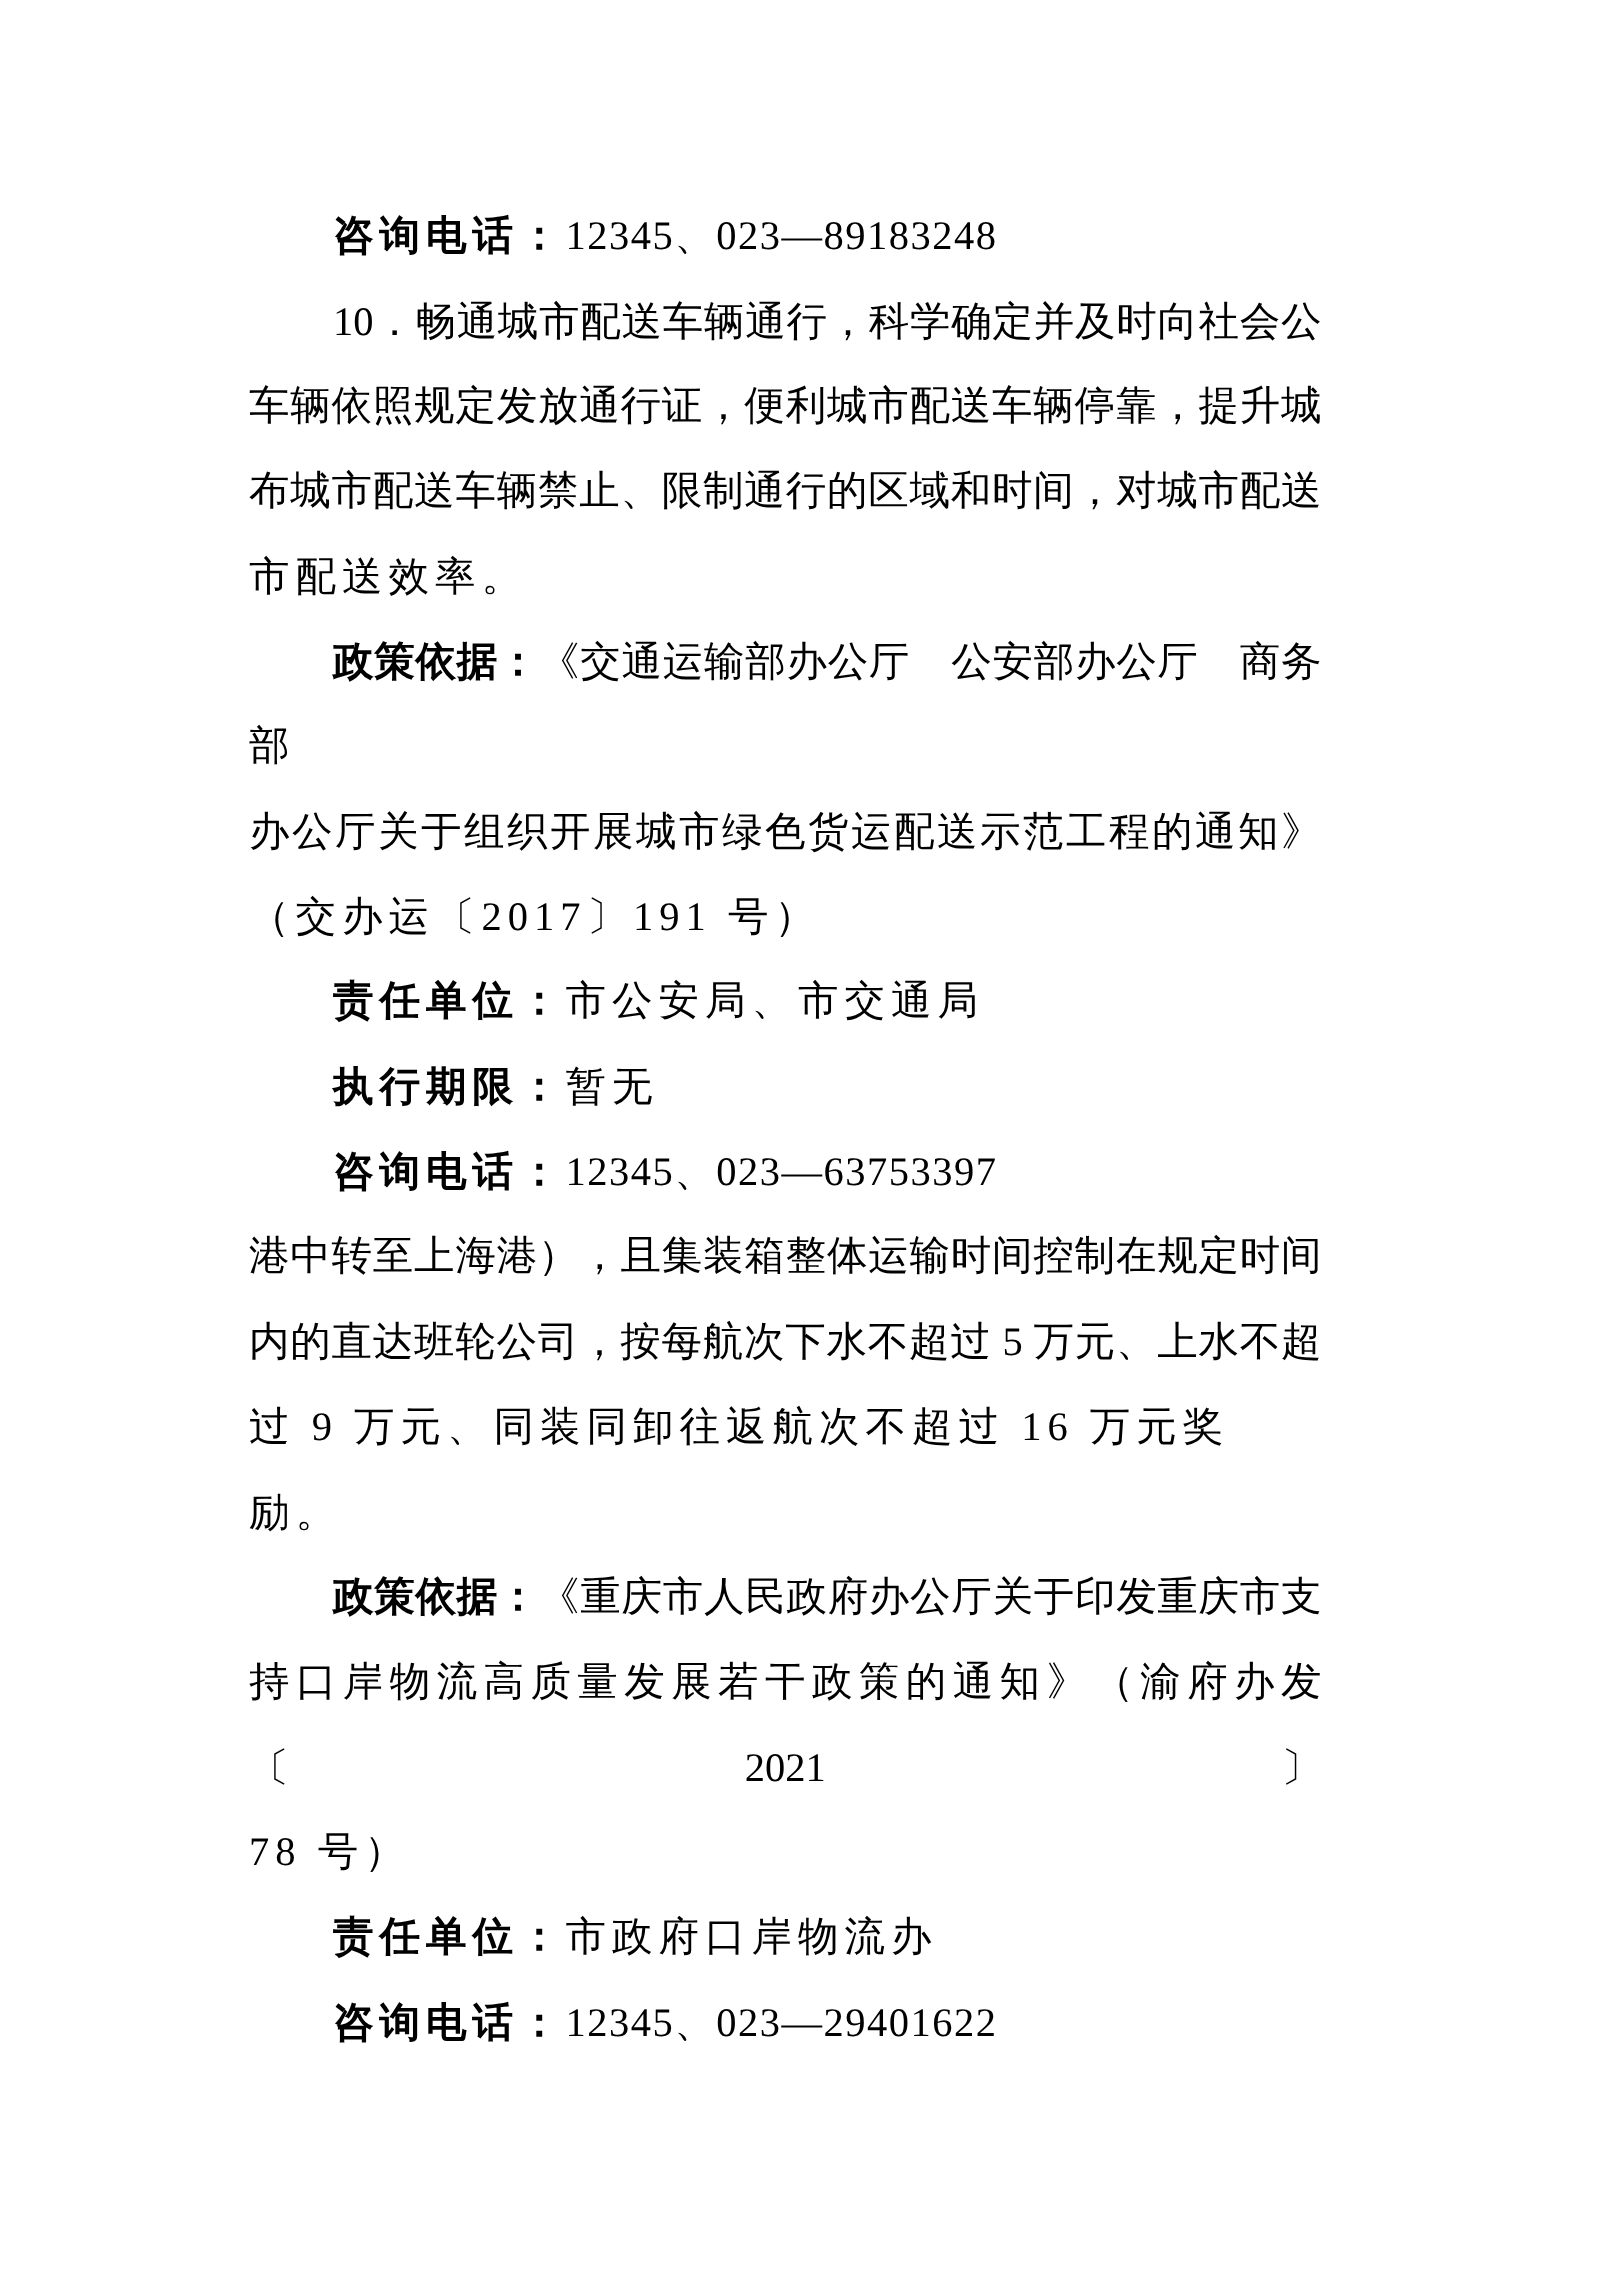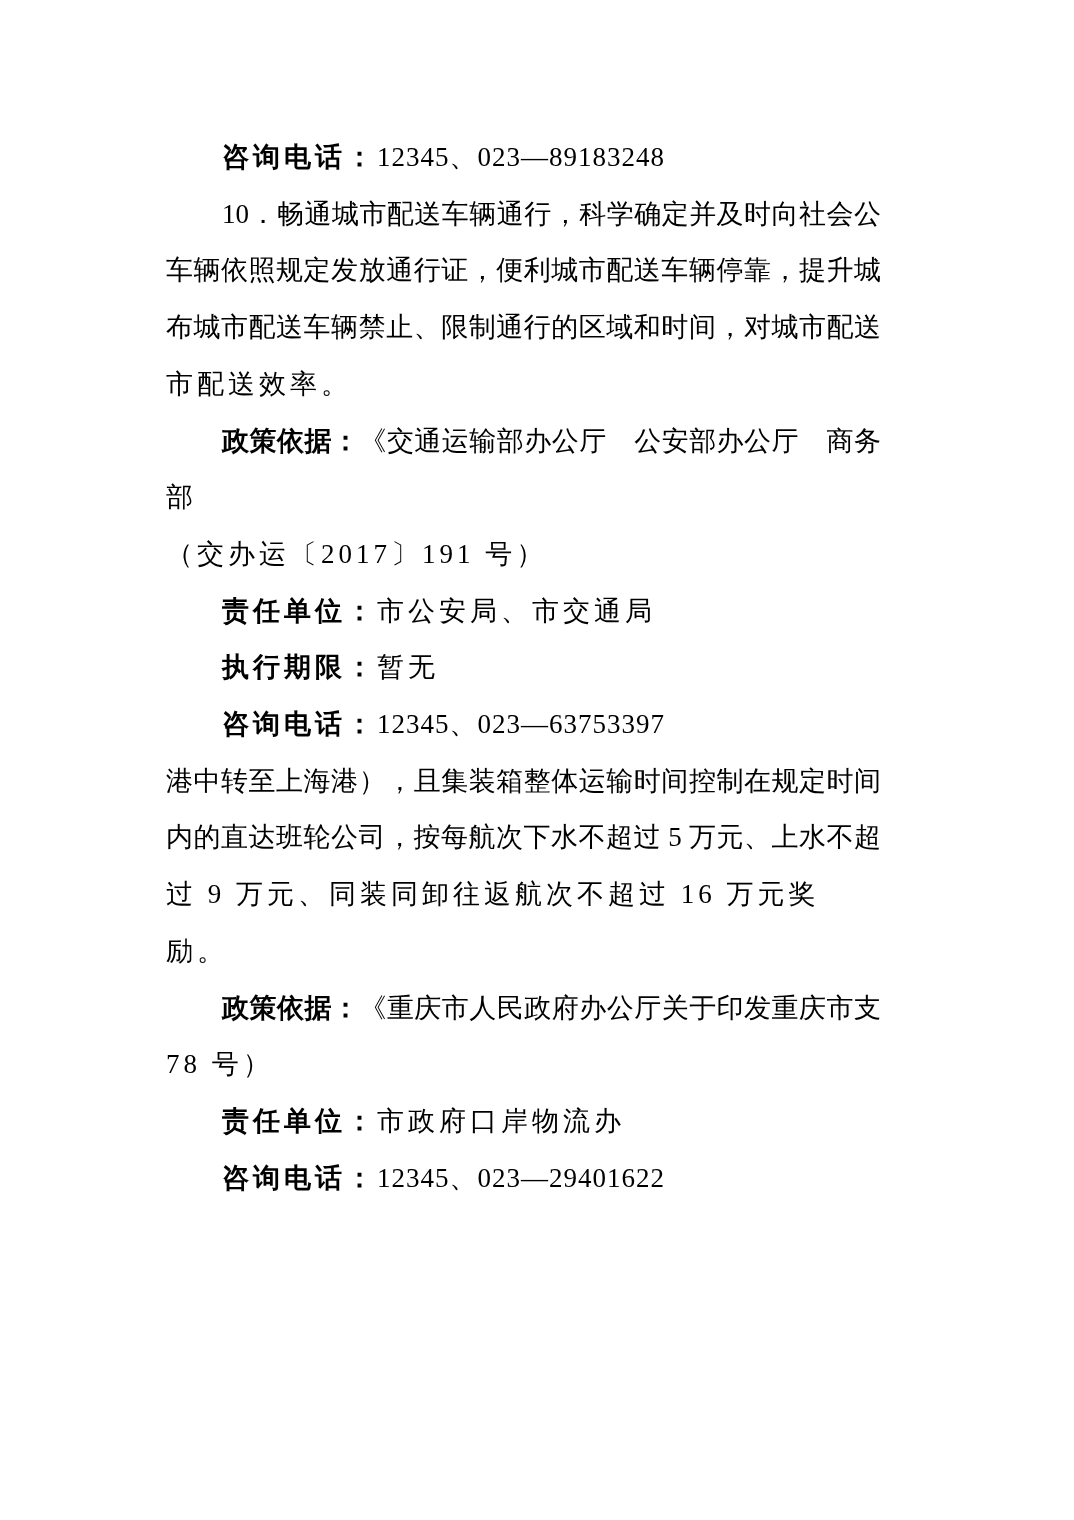--- a/index.html
+++ b/index.html
@@ -64,20 +64,23 @@
     <div class="line justify">
       <span>布城市配送车辆禁止、限制通行的区域和时间，对城市配送</span>
     </div>
     <div class="line">
       <span>市配送效率。</span>
     </div>
 
     <div class="line indent justify">
       <span class="label">政策依据：</span><span>《交通运输部办公厅　公安部办公厅　商务部</span>
     </div>
+    <div class="line justify">
+      <span>办公厅关于组织开展城市绿色货运配送示范工程的通知》</span>
+    </div>
     <div class="line">
       <span>（交办运〔2017〕191 号）</span>
     </div>
 
     <div class="line indent">
       <span class="label">责任单位：</span><span>市公安局、市交通局</span>
     </div>
     <div class="line indent">
       <span class="label">执行期限：</span><span>暂无</span>
     </div>
@@ -93,20 +96,23 @@
     <div class="line justify">
       <span>内的直达班轮公司，按每航次下水不超过 5 万元、上水不超</span>
     </div>
     <div class="line">
       <span>过 9 万元、同装同卸往返航次不超过 16 万元奖励。</span>
     </div>
 
     <div class="line indent justify">
       <span class="label">政策依据：</span><span>《重庆市人民政府办公厅关于印发重庆市支</span>
     </div>
+    <div class="line justify">
+      <span>持口岸物流高质量发展若干政策的通知》（渝府办发〔2021〕</span>
+    </div>
     <div class="line">
       <span>78 号）</span>
     </div>
 
     <div class="line indent">
       <span class="label">责任单位：</span><span>市政府口岸物流办</span>
     </div>
     <div class="line indent">
       <span class="label">咨询电话：</span><span class="tight">12345、023—29401622</span>
     </div>

